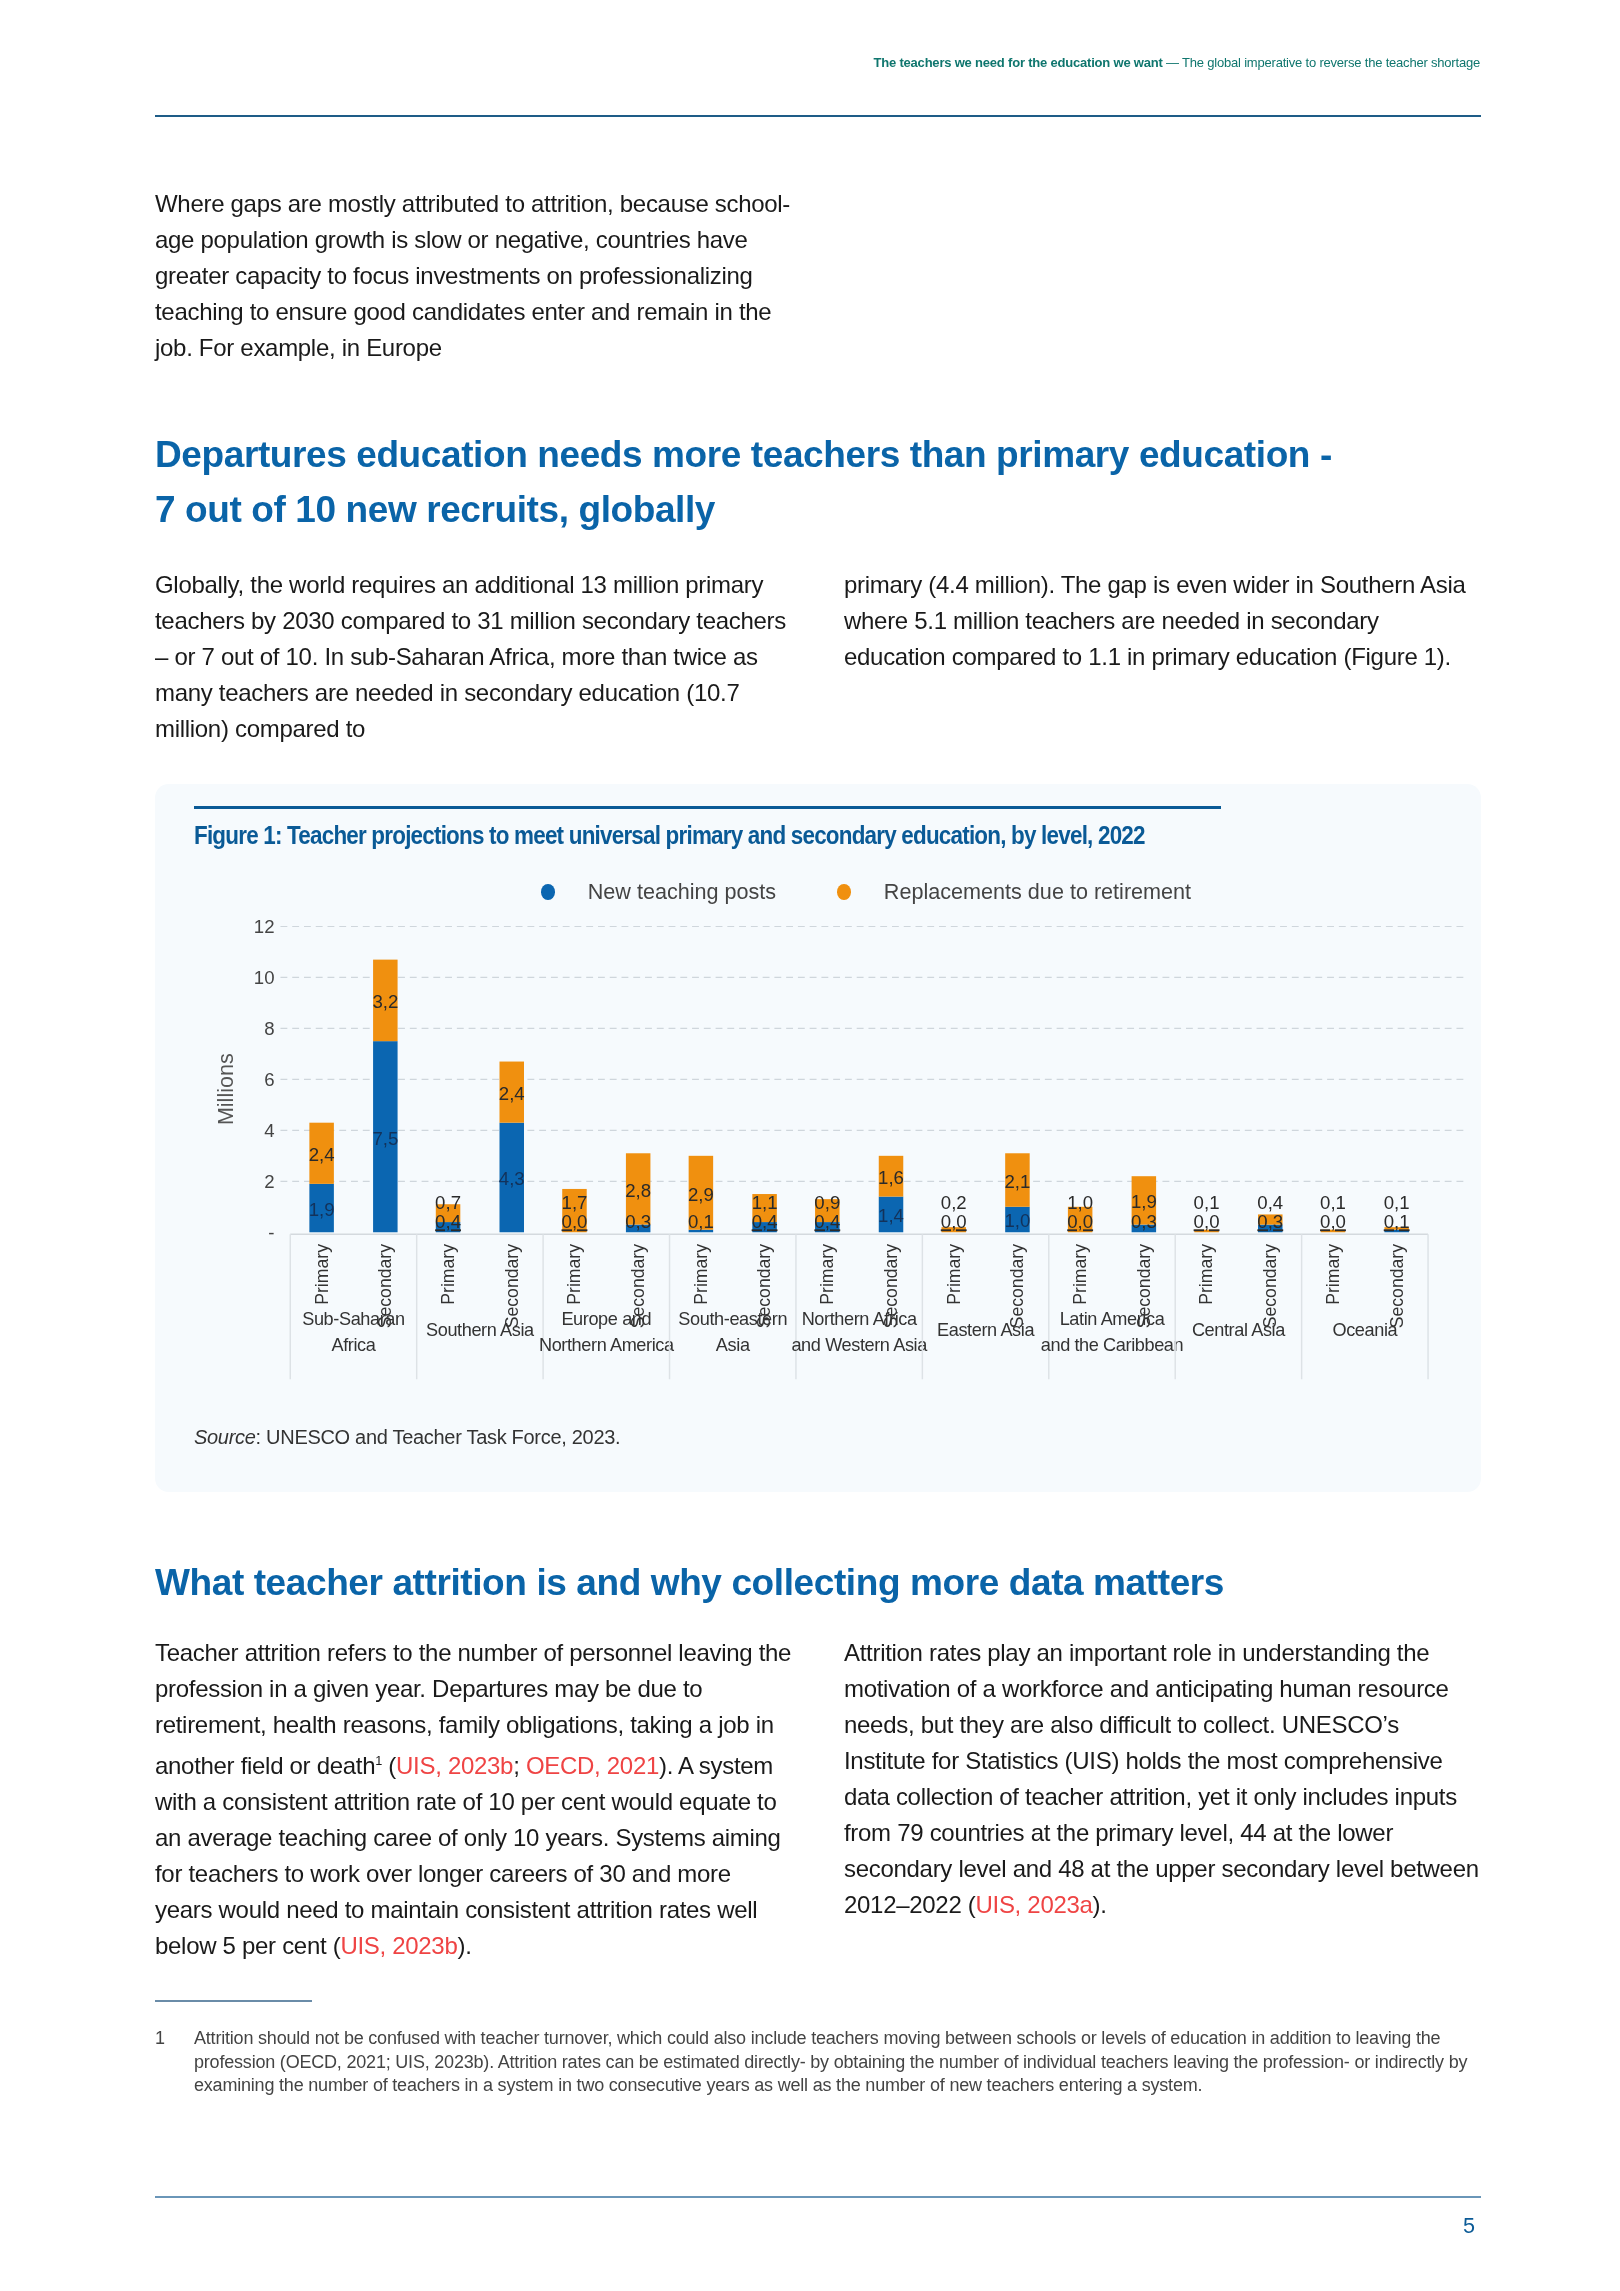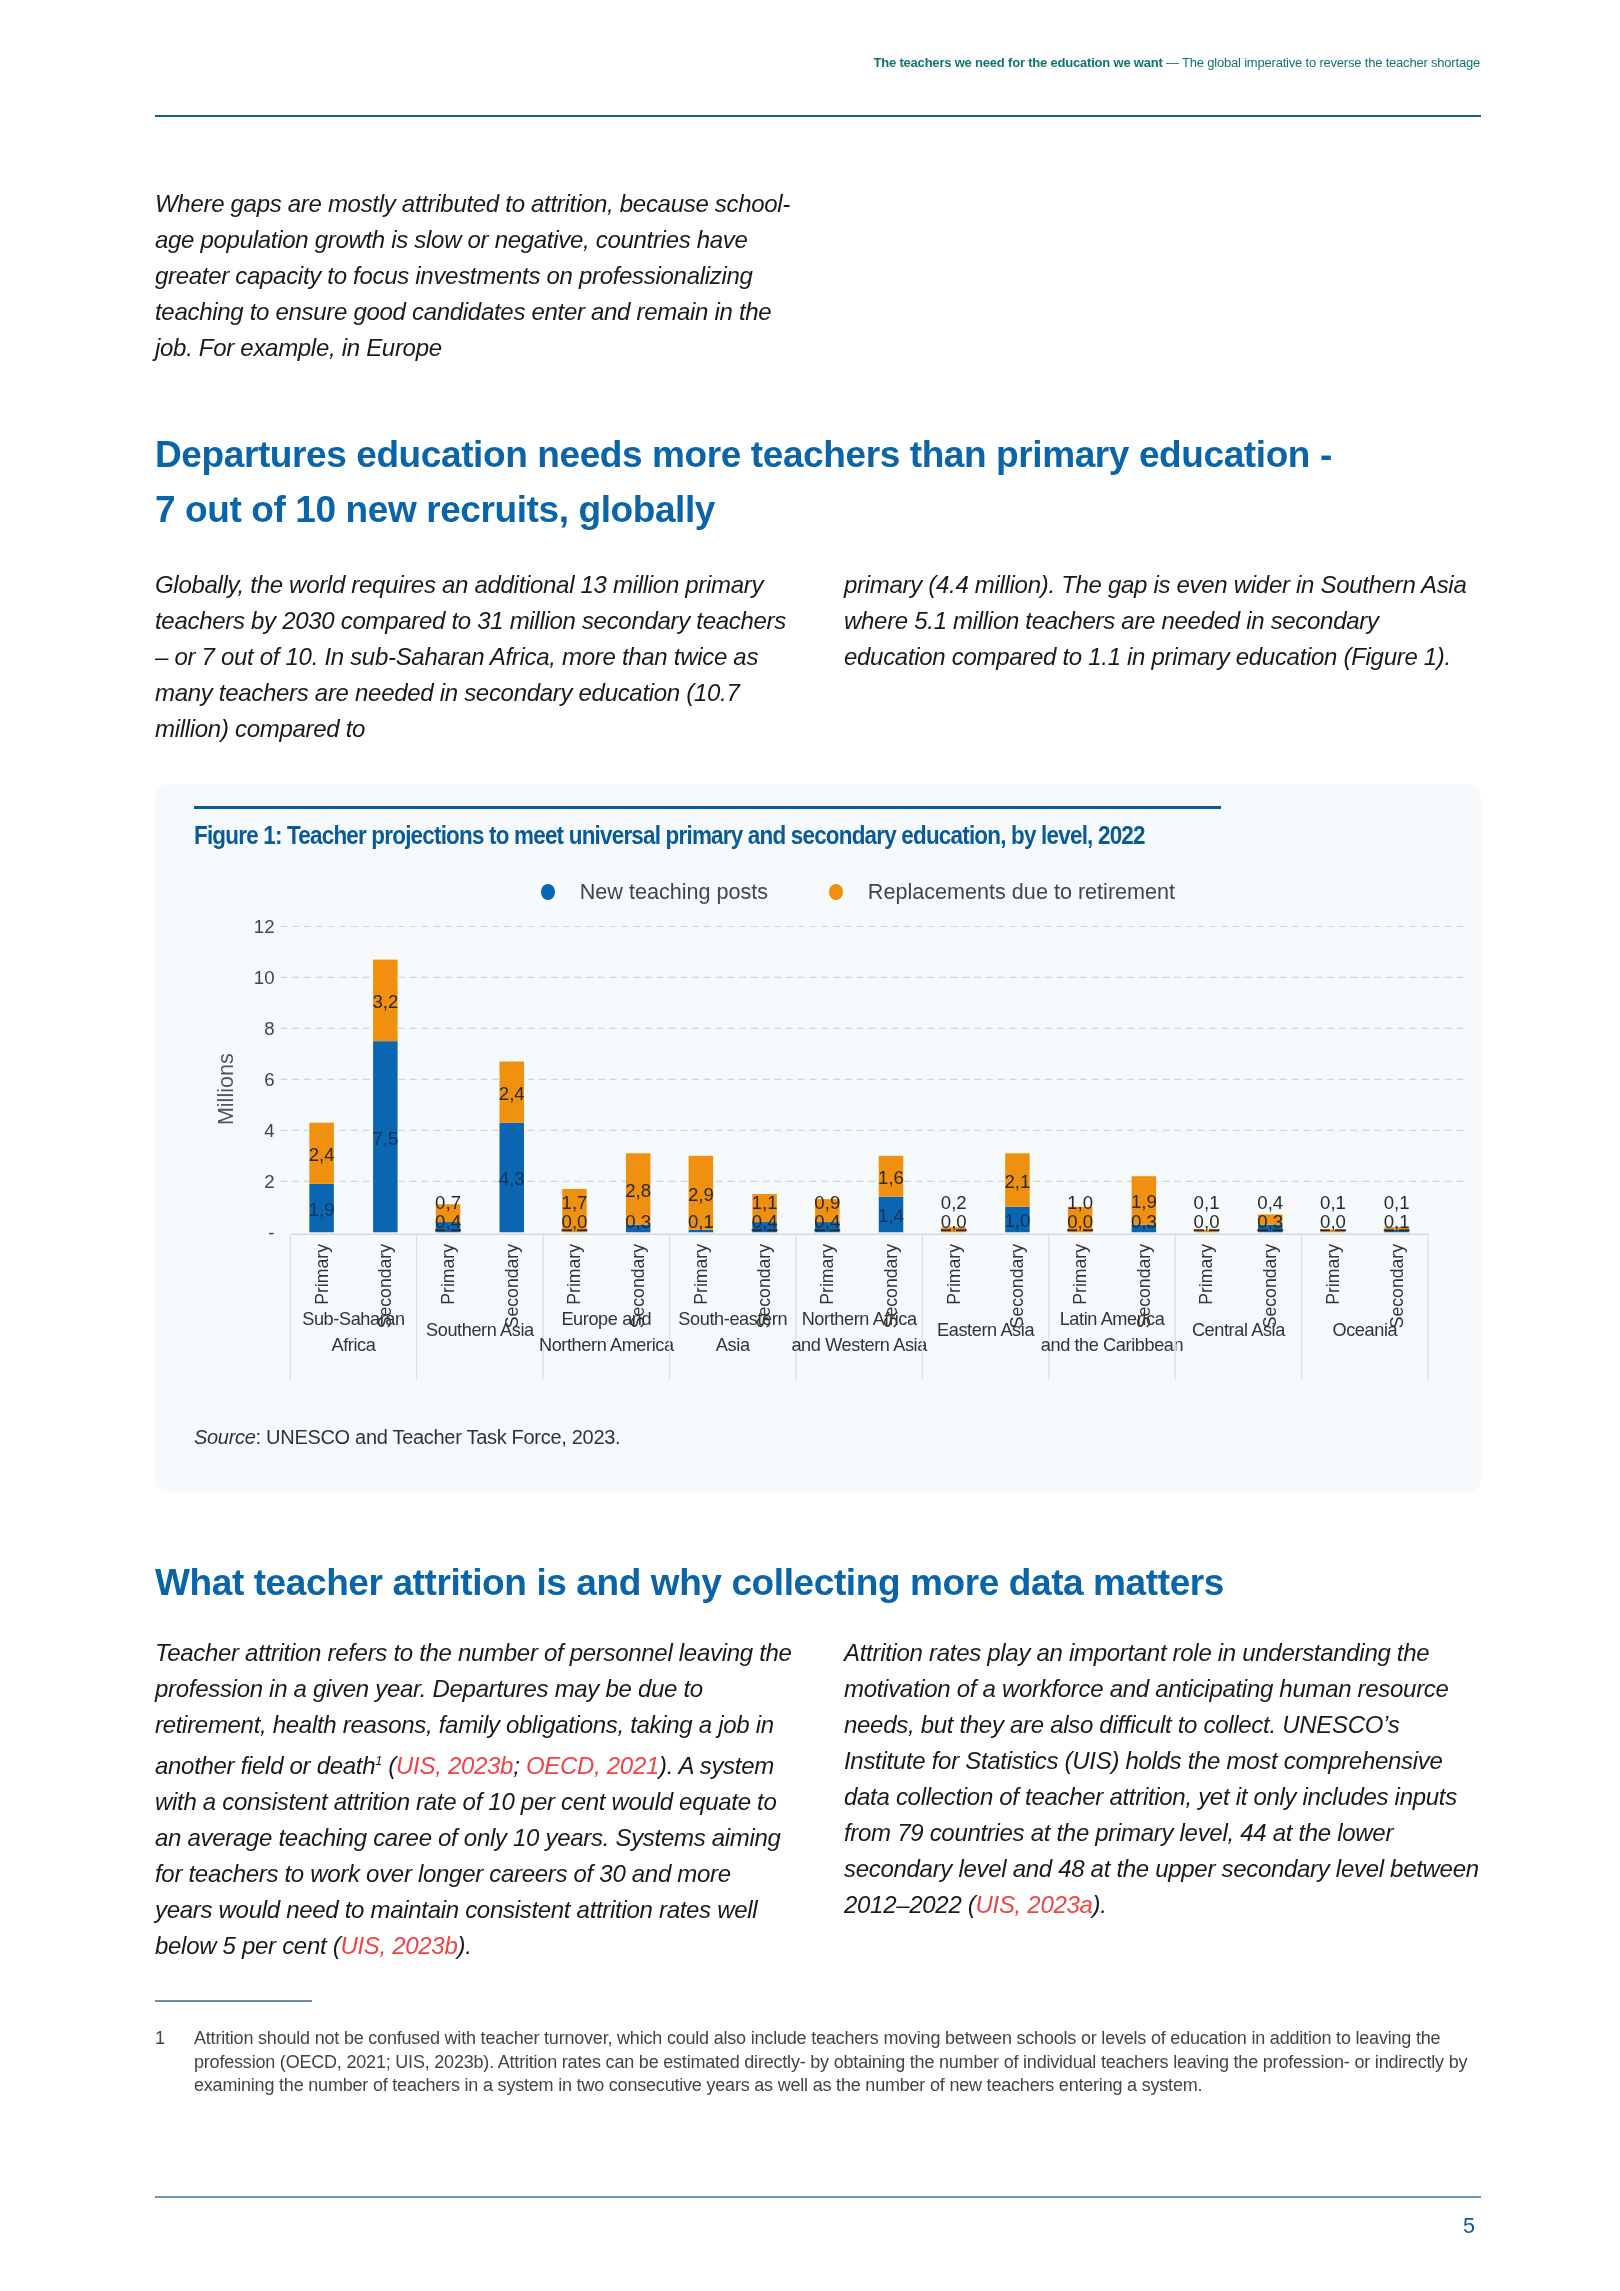--- a/index.html
+++ b/index.html
@@ -2,29 +2,29 @@
 <html><head>
 <meta charset="utf-8">
 <style>
   html, body { margin: 0; padding: 0; background: #ffffff; }
   body { width: 1620px; height: 2292px; position: relative; overflow: hidden;
          font-family: "Liberation Sans", sans-serif; color: #1a1a1a; }
   .running-head { position: absolute; top: 55px; right: 140px; font-size: 13px; color: #0f766e; letter-spacing: -0.2px; }
   .running-head b { font-weight: bold; }
   .rule-top { position: absolute; top: 115px; left: 155px; width: 1326px; height: 2px; background: #1e5c87; }
   .cols { position: absolute; left: 155px; width: 1326px; display: flex; justify-content: space-between; }
-  .col { width: 637px; font-size: 24px; line-height: 36px; letter-spacing: -0.3px; color: #1a1a1a; font-style: italic; }
+  .col { width: 637px; font-size: 24px; line-height: 36px; letter-spacing: -0.3px; color: #1a1a1a; }
   .col p { margin: 0; }
   .col a { color: #ef4444; text-decoration: none; }
   h2 { position: absolute; left: 155px; margin: 0; font-size: 37px; line-height: 55px; color: #0a64a8; font-weight: bold; letter-spacing: -0.4px; }
   .fig-panel { position: absolute; left: 155px; top: 784px; width: 1326px; height: 708px; background: #f6fafd; border-radius: 13.7px; }
   .fig-rule { position: absolute; left: 194px; top: 806px; width: 1027px; height: 2.9px; background: #0a5a96; }
   .fig-title { position: absolute; left: 194px; top: 821px; font-size: 25.5px; font-weight: bold; color: #0a5a96; letter-spacing: -0.9px; transform: scaleX(0.88); transform-origin: left top; white-space: nowrap; }
   .legend { position: absolute; top: 879px; left: 541px; display: flex; gap: 61px; font-size: 21.6px; color: #444; }
-  .legend-item { display: flex; align-items: center; gap: 25px; text-align: center; }
+  .legend-item { display: flex; align-items: center; gap: 33px; text-align: center; }
   .dot { width: 13.7px; height: 15.7px; border-radius: 50%; display: inline-block; }
   #chart { position: absolute; left: 155px; top: 902px; }
   .source { position: absolute; left: 194px; top: 1426px; font-size: 20px; color: #333; letter-spacing: -0.3px; }
   .source i { font-style: italic; }
   .fn-rule { position: absolute; left: 155px; top: 2000px; width: 157px; height: 2px; background: #6a8ca8; }
   .footnote { position: absolute; left: 155px; top: 2027px; width: 1313px; font-size: 18px; line-height: 23.5px; color: #444; display: flex; letter-spacing: -0.2px; }
   .fn-num { width: 39px; flex: none; }
   .rule-bottom { position: absolute; top: 2196px; left: 155px; width: 1326px; height: 2px; background: #6a96b8; }
   .page-num { position: absolute; top: 2213px; left: 1463px; font-size: 21.6px; color: #0a5a96; }
   svg text { font-family: "Liberation Sans", sans-serif; }

